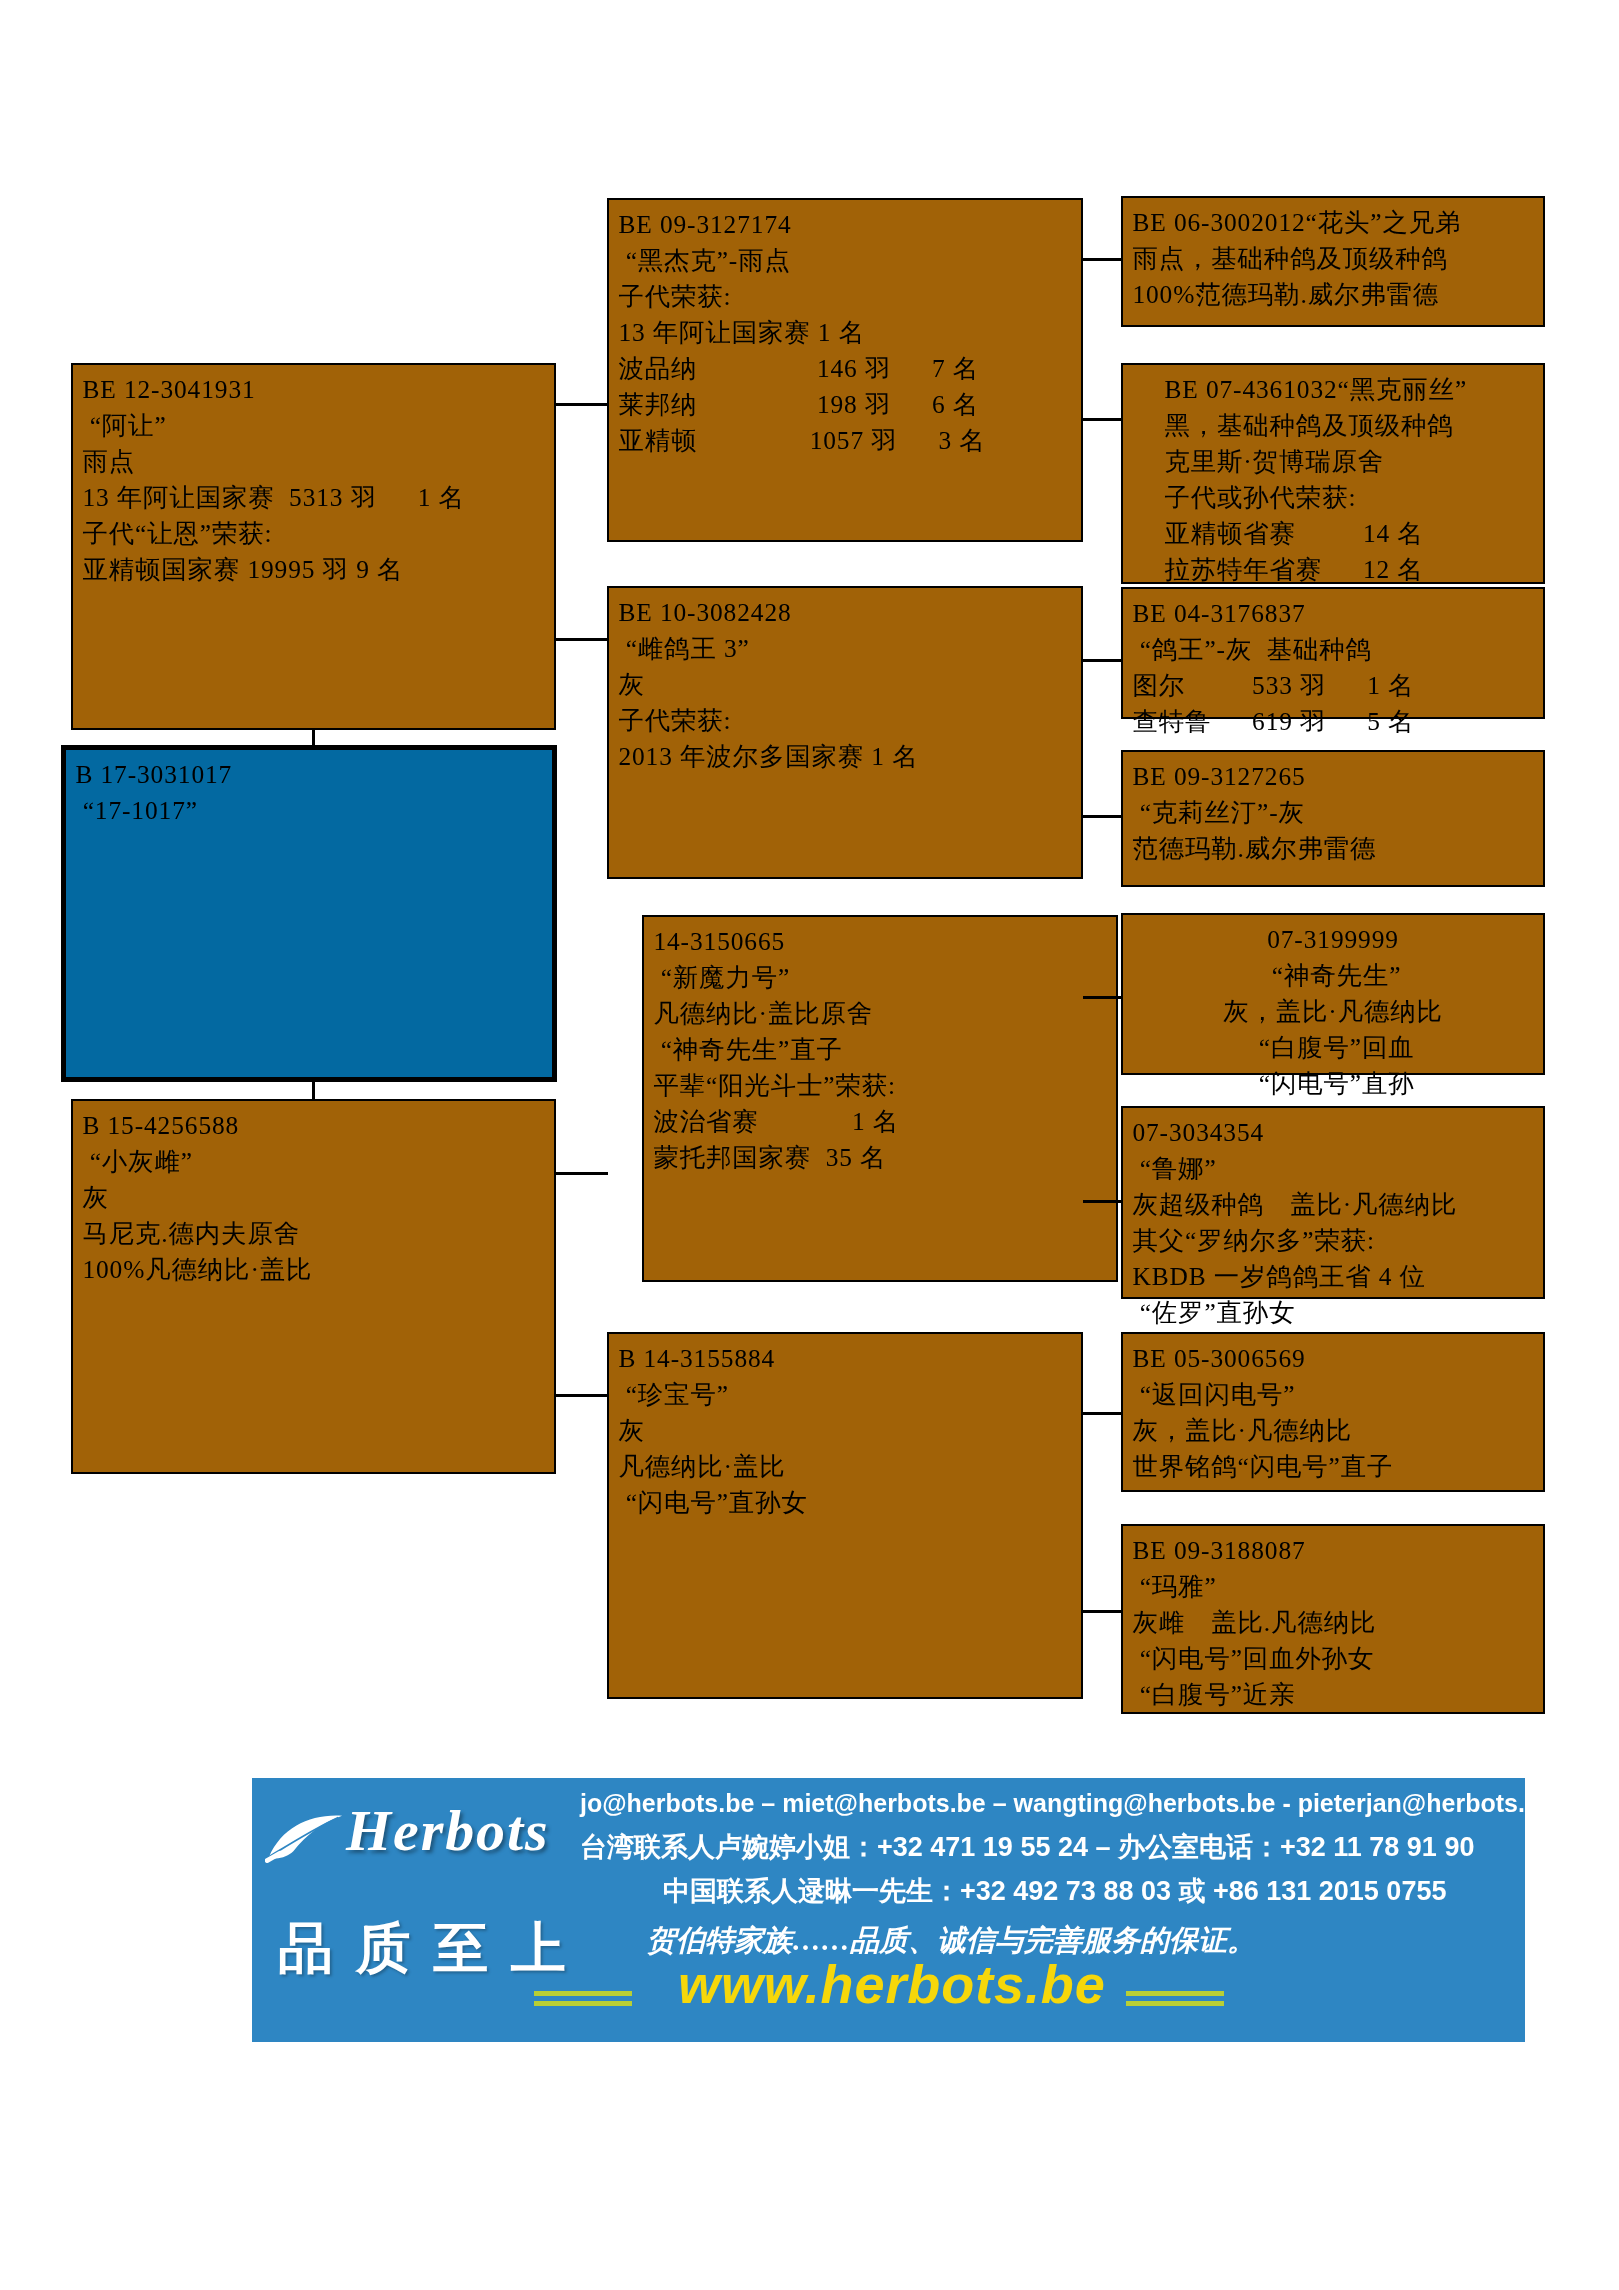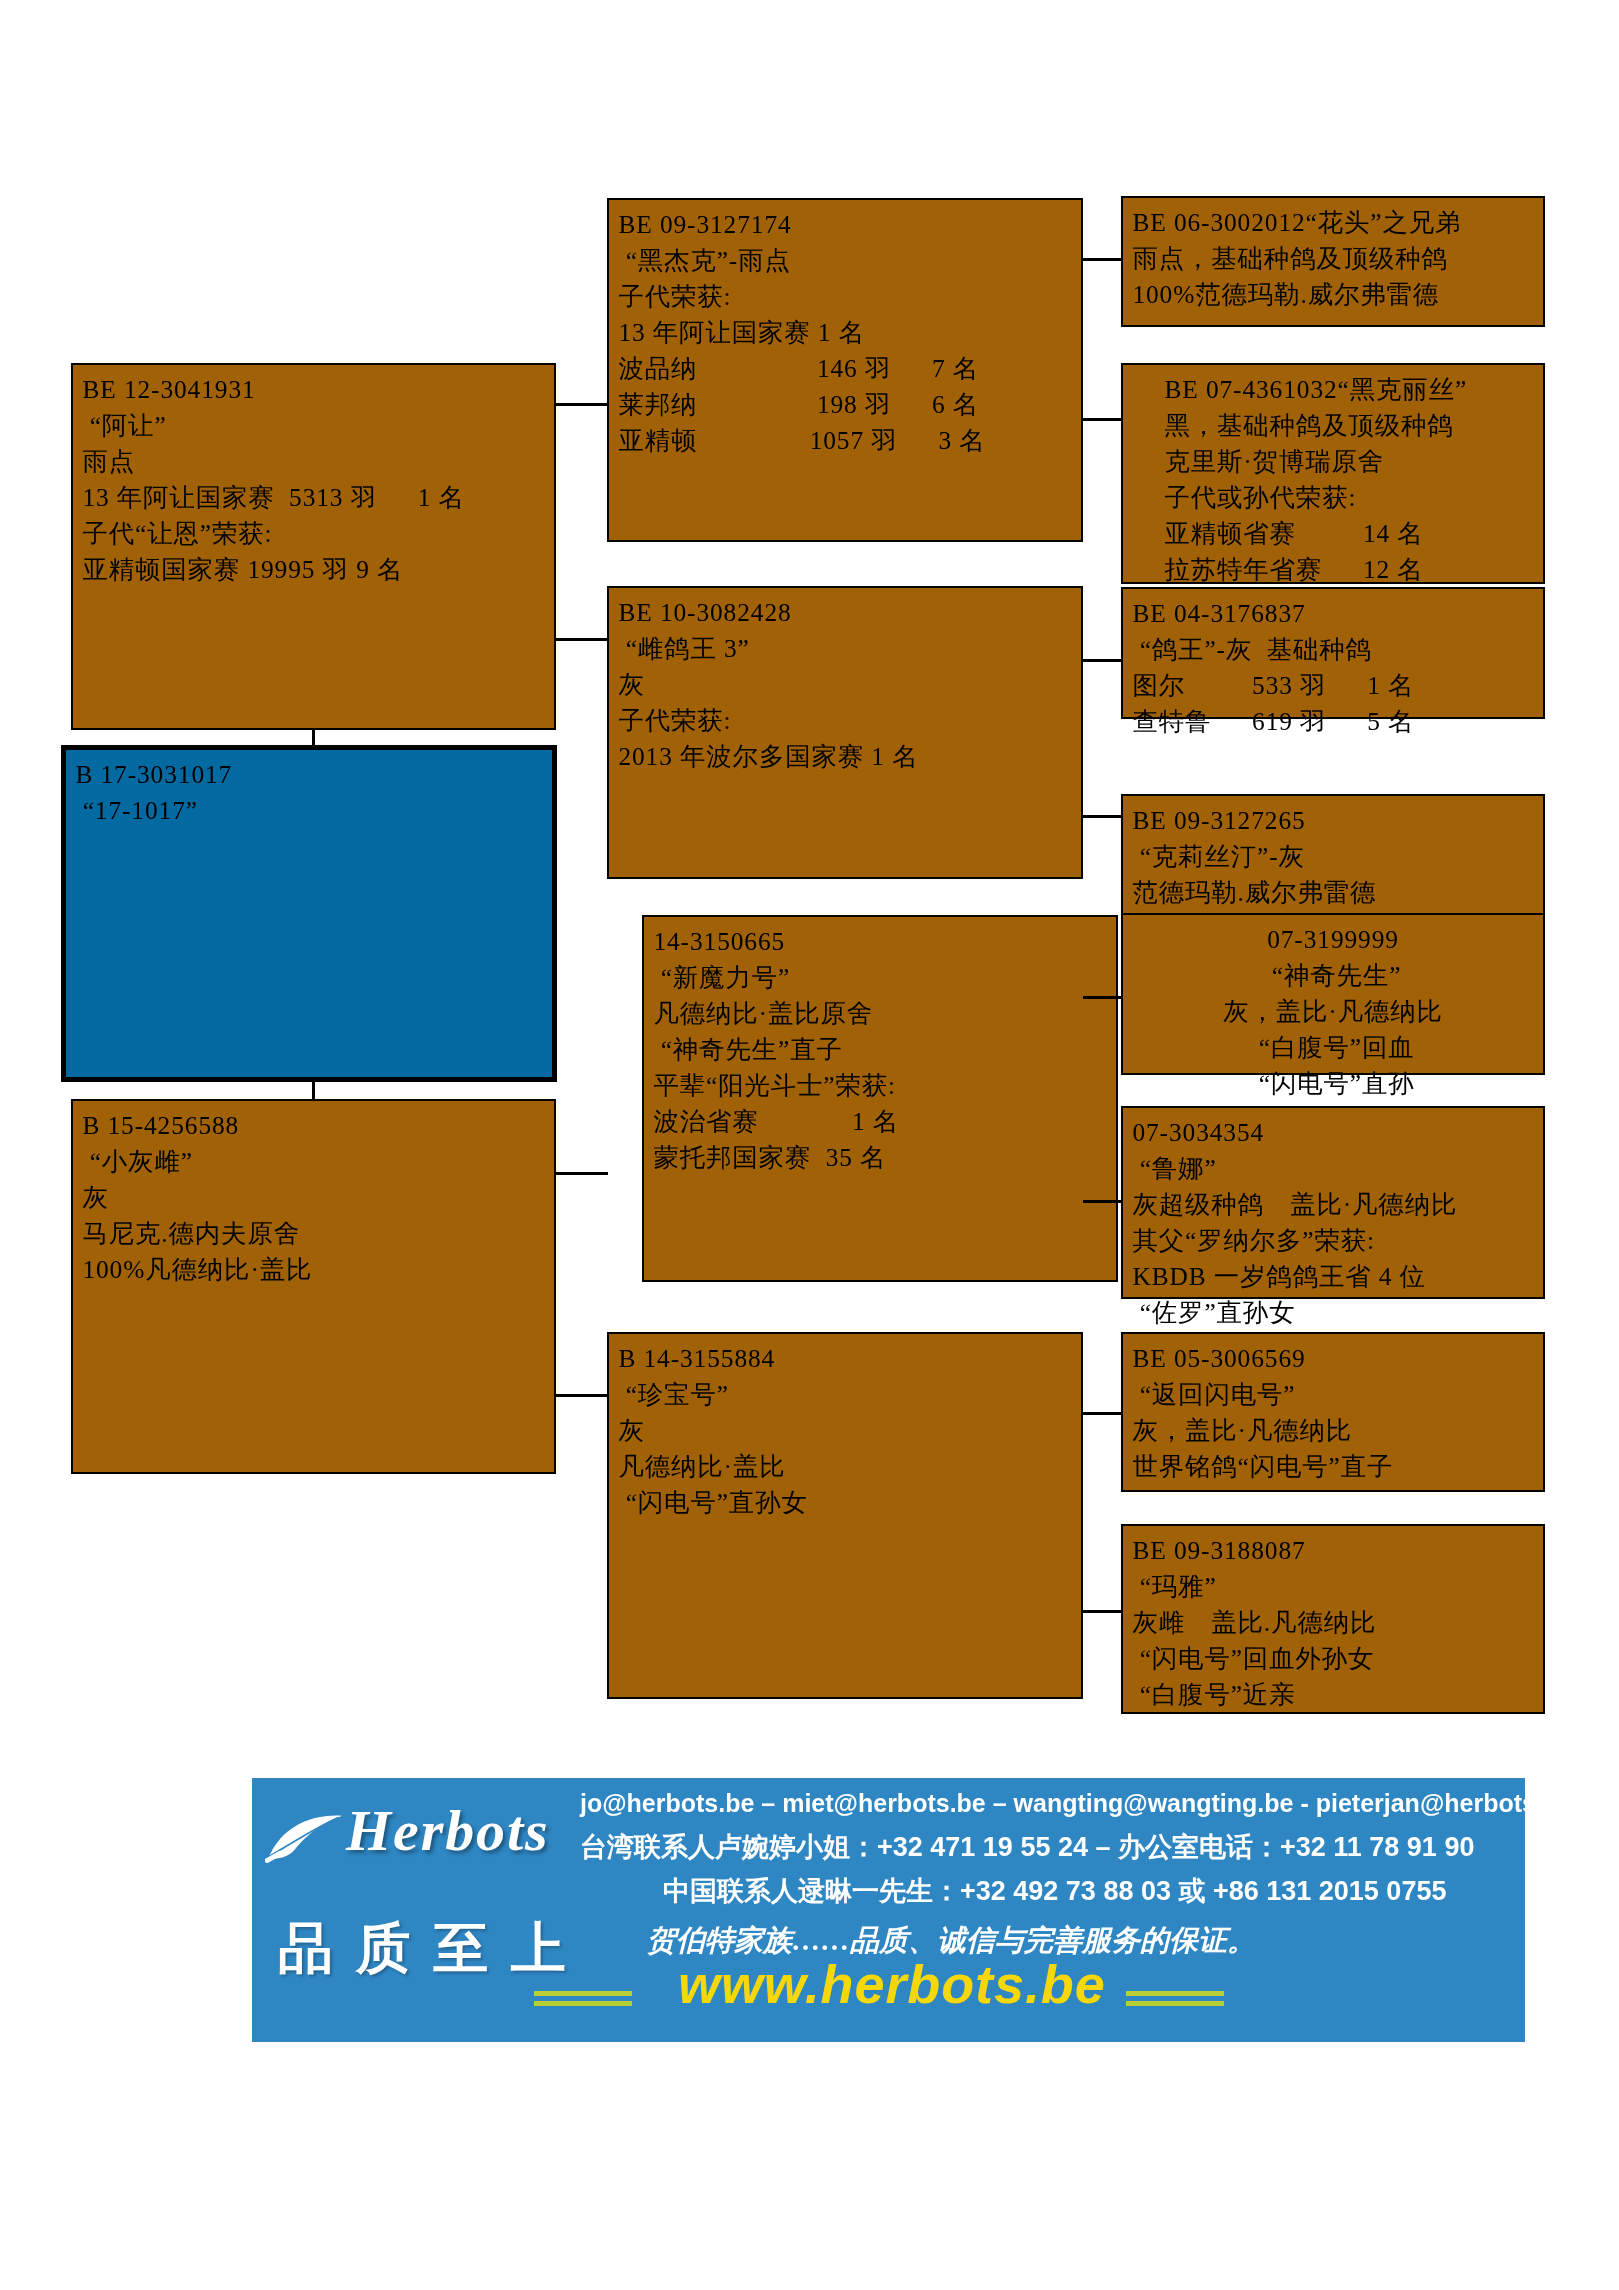--- a/index.html
+++ b/index.html
@@ -106,21 +106,21 @@
 拉苏特年省赛　  12 名</div>
   </div>
 
   <div class="pbox" style="left:1121px;top:587px;width:424px;height:132px;">
     <div class="box-text">BE 04-3176837
  “鸽王”-灰  基础种鸽
 图尔　　  533 羽　  1 名
 查特鲁　  619 羽　  5 名</div>
   </div>
 
-  <div class="pbox" style="left:1121px;top:750px;width:424px;height:137px;margin-top:44px;">
+  <div class="pbox" style="left:1121px;top:750px;width:424px;height:137px;">
     <div class="box-text">BE 09-3127265
  “克莉丝汀”-灰
 范德玛勒.威尔弗雷德</div>
   </div>
 
   <div class="pbox" style="left:1121px;top:913px;width:424px;height:162px;text-align:center;">
     <div class="box-text">07-3199999
  “神奇先生”
 灰，盖比·凡德纳比
  “白腹号”回血
@@ -174,21 +174,21 @@
         <svg width="81" height="60" viewBox="0 0 86 64">
           <path d="M4 50 C 18 18, 48 4, 82 6 C 60 14, 44 26, 30 44 C 24 50, 12 54, 4 50 Z" fill="#ffffff"></path>
           <path d="M4 50 C 30 34, 52 20, 78 8" stroke="#2e86c3" stroke-width="2" fill="none"></path>
           <path d="M2 54 L 16 46" stroke="#ffffff" stroke-width="5" stroke-linecap="round"></path>
         </svg>
       </span>
       <span class="logo-text">Herbots</span>
     </div>
     <div class="logo-sub">品质至上</div>
 
-    <div class="b-emails">jo@herbots.be – miet@herbots.be – wangting@wangting.be - pieterjan@herbots.be</div>
+    <div class="b-emails">jo@herbots.be – miet@herbots.be – wangting@herbots.be - pieterjan@herbots.be</div>
     <div class="b-line2">台湾联系人卢婉婷小姐：+32 471 19 55 24 – 办公室电话：+32 11 78 91 90</div>
     <div class="b-line3">中国联系人逯晽一先生：+32 492 73 88 03 或 +86 131 2015 0755</div>
     <div class="b-slogan">贺伯特家族……品质、诚信与完善服务的保证。</div>
     <div class="b-www">www.herbots.be</div>
 
     <div class="dbl" style="left:282px;top:213px;">
         <span></span>
         <span></span>
       </div>
     <div class="dbl" style="left:874px;top:213px;">

